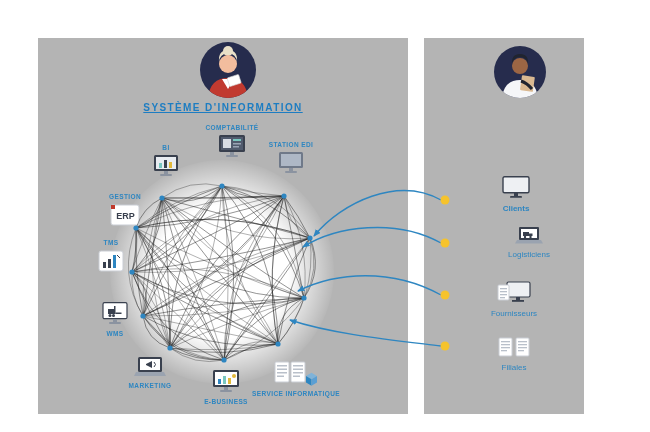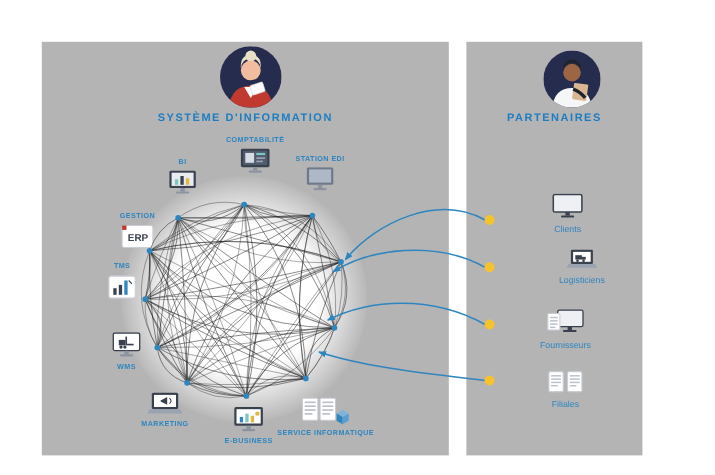--- a/index.html
+++ b/index.html
@@ -13,21 +13,21 @@
     font-family:"Liberation Sans",sans-serif;overflow:hidden;
   }
   .panel{position:absolute;top:38px;height:376px;background:var(--panel);}
   .panel.left{left:38px;width:370px;}
   .panel.right{left:424px;width:160px;}
   .avatar{position:absolute;}
   .avatar.left{left:162px;top:4px;}
   .avatar.right{left:70px;top:8px;}
   .panel-title{
     position:absolute;top:64px;left:0;width:100%;text-align:center;
-    color:var(--title-blue);font-weight:bold;font-size:10px;letter-spacing:1.4px;
+    color:var(--title-blue);font-weight:bold;font-size:10px;letter-spacing:1.4px;text-decoration:underline;
   }
   .hub-glow{
     position:absolute;left:72px;top:122px;width:224px;height:224px;border-radius:50%;
     background:radial-gradient(circle,#ffffff 0%,#ffffff 42%,rgba(255,255,255,0) 72%);
   }
   .node{
     position:absolute;display:flex;flex-direction:column;align-items:center;gap:2px;
   }
   .node .lbl{
     font-size:6.5px;font-weight:bold;color:var(--label-blue);
@@ -198,23 +198,22 @@
         <g clip-path="url(#avR)">
           <path d="M8 52 Q10 34 26 34 Q42 34 44 52 Z" fill="#f5f6f8"></path>
           <circle cx="26" cy="20" r="8" fill="#9c6644"></circle>
           <path d="M18 19 a8 8 0 0 1 16 0 q1 -11 -8 -11 q-9 0 -8 11 z" fill="#20242f"></path>
           <rect x="27" y="30" width="13" height="15" rx="1" fill="#d9b891" transform="rotate(8 33 37)"></rect>
           <path d="M27 35 q6 2 11 8" stroke="#20242f" stroke-width="3" fill="none"></path>
         </g>
       </svg>
     </div>
 
-    <div class="panel-title">PARTENAIRES</div>
-
-    <div class="partner" style="left:60px;top:138px;">
+
+    <div class="partner" style="left:60px;top:138px;font-weight:bold;">
       <svg width="30" height="24" viewBox="0 0 30 24">
         <rect x="2" y="0.8" width="26" height="16" rx="1.5" fill="#eef0f3" stroke="#39404e" stroke-width="1.4"></rect>
         <rect x="13" y="17" width="4" height="3" fill="#39404e"></rect>
         <rect x="9" y="20" width="12" height="1.8" rx="0.9" fill="#39404e"></rect>
       </svg>
       <span class="lbl">Clients</span>
     </div>
 
     <div class="partner" style="left:73px;top:188px;">
       <svg width="30" height="20" viewBox="0 0 30 20">

